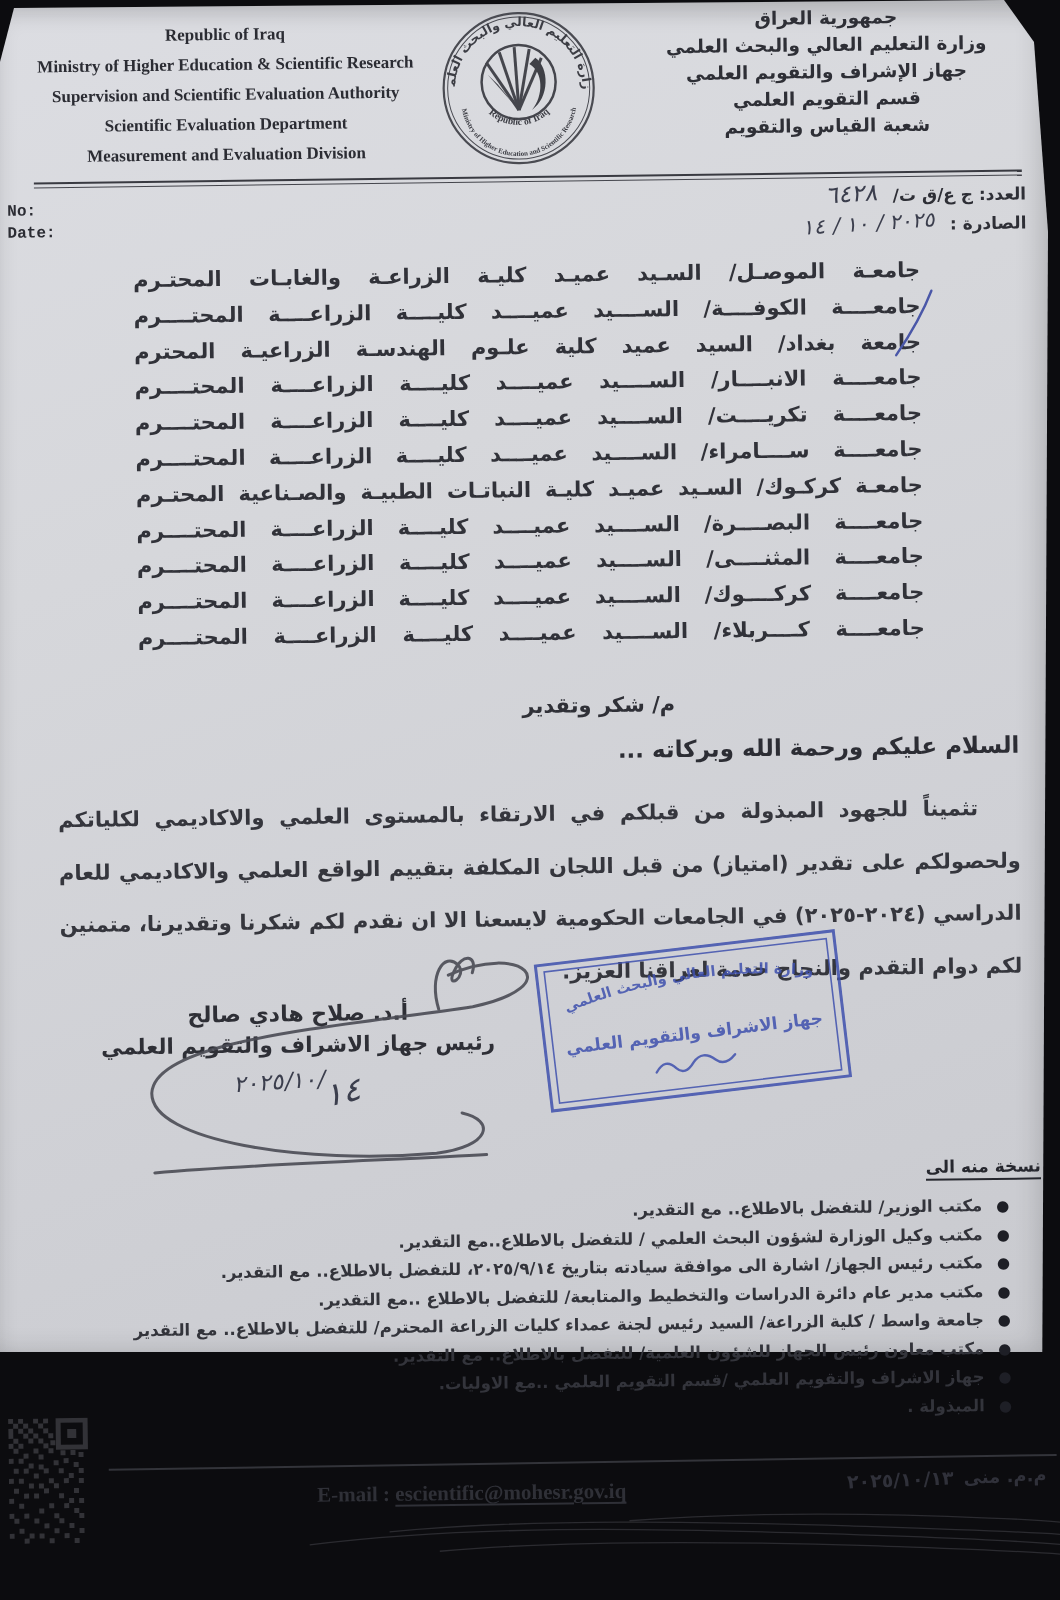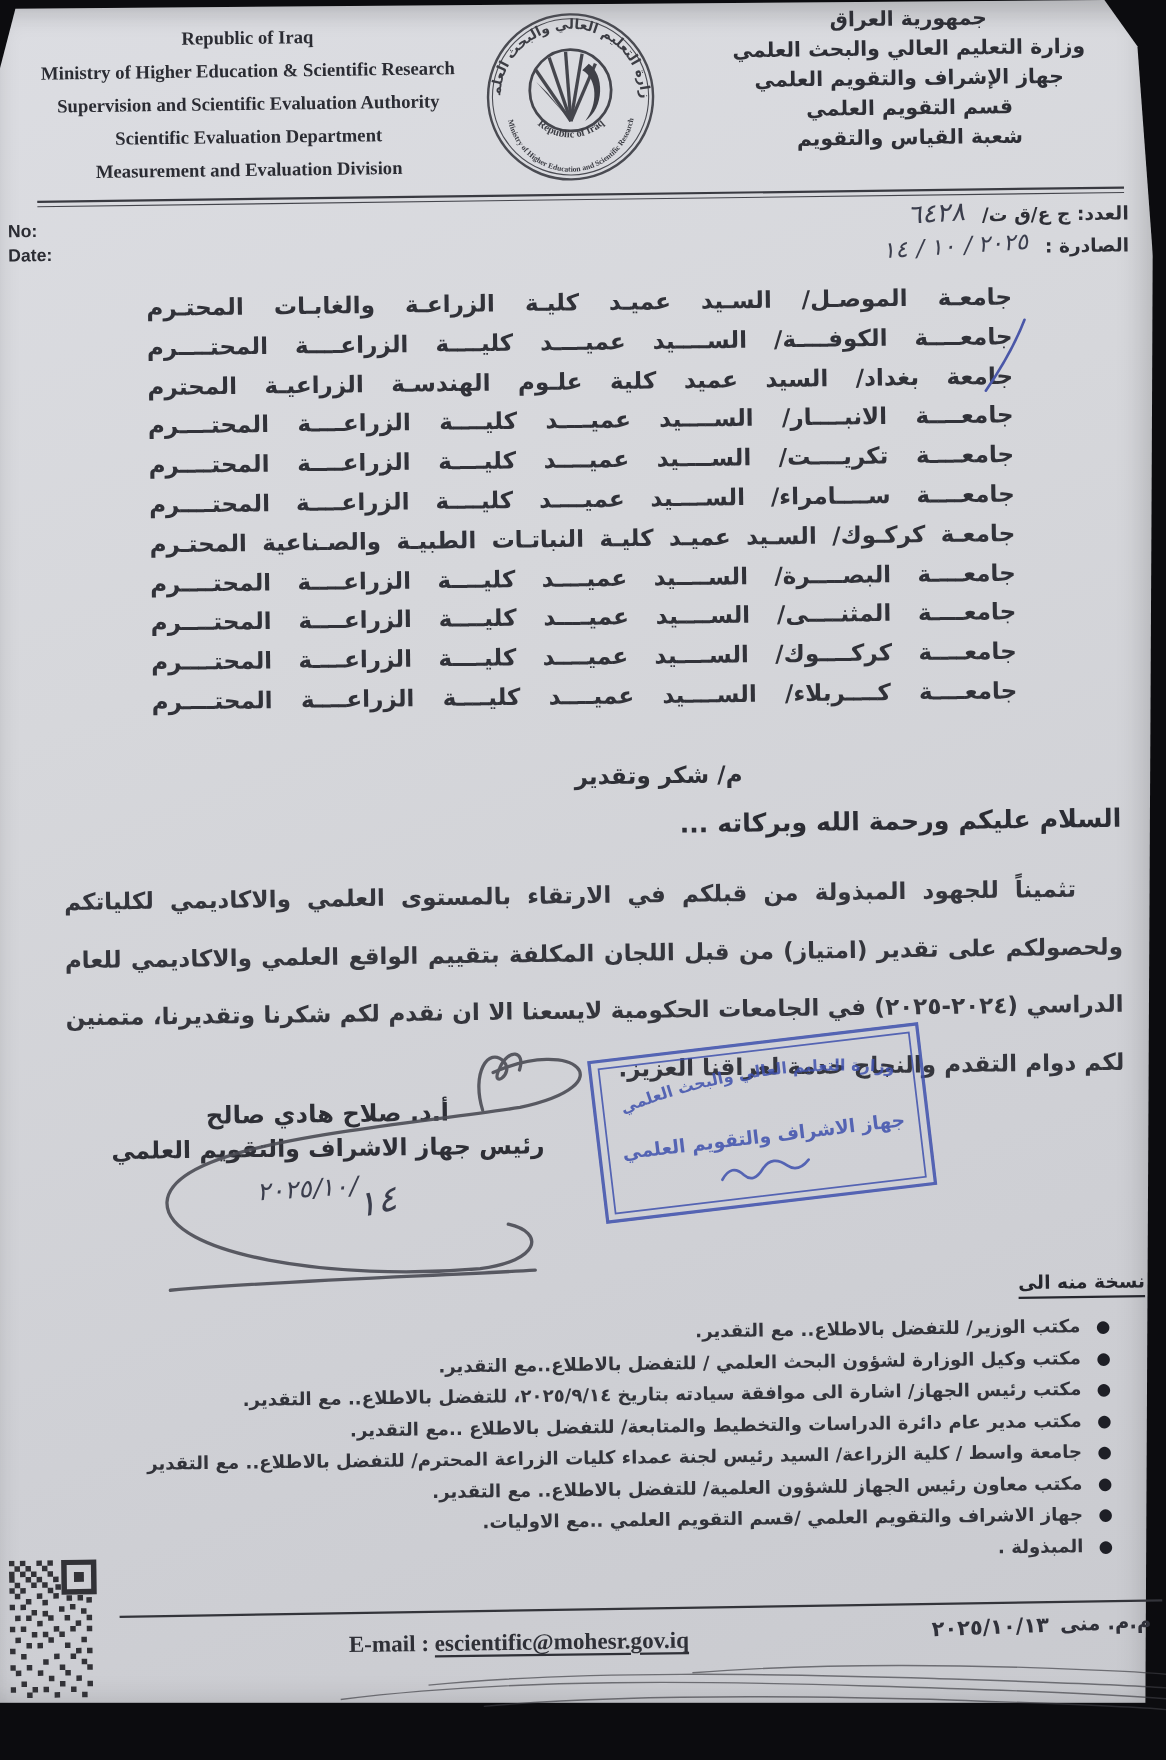--- a/index.html
+++ b/index.html
@@ -1,35 +1,35 @@
 <!DOCTYPE html>
 <html lang="ar"><head>
 <meta charset="utf-8">
 <style>
   html,body{margin:0;padding:0;width:1060px;height:1600px;background:#0c0c0f;overflow:hidden;}
-  .photo{position:relative;width:1060px;height:1548px;font-family:"DejaVu Sans",sans-serif;}
+  .photo{position:relative;width:1060px;height:1352px;font-family:"DejaVu Sans",sans-serif;}
   .paper{position:absolute;inset:0;
     background:linear-gradient(160deg,#dcdde2 0%,#d6d7db 35%,#cfd0d5 70%,#c9cacf 100%);
     clip-path:polygon(0px 62px,14px 8px,1004px 0px,1034px 42px,1048px 232px,1041px 1600px,0px 1600px);
     box-shadow:inset -20px 0 26px rgba(0,0,0,.16), inset 0 16px 20px rgba(0,0,0,.10);}
   .tilt{position:absolute;inset:0;transform:rotate(-0.75deg);transform-origin:530px 800px;color:#2f3037;}
 
   
   .en-head{position:absolute;left:12px;top:16px;width:446px;text-align:center;
     font-family:"Liberation Serif",serif;font-weight:bold;color:#2b2c33;}
   .en-head div{font-size:17px;line-height:30px;}
   .ar-head{position:absolute;left:638px;top:8px;width:396px;text-align:center;direction:rtl;
     font-weight:bold;color:#2e2f36;}
   .ar-head div{font-size:18.5px;line-height:27px;}
   .seal{position:absolute;left:447px;top:6px;width:162px;height:162px;}
 
   .rule{position:absolute;left:42px;top:176px;width:988px;border-top:2.5px solid #393a41;}
   .rule:after{content:"";position:absolute;left:0;right:0;top:2.5px;border-top:1.5px solid #44454c;}
 
-  .no-date{position:absolute;left:15px;top:194px;font-family:Liberation Sans, sans-serif;
+  .no-date{position:absolute;left:15px;top:194px;font-family:Liberation Mono, monospace;
     font-weight:bold;font-size:16px;color:#2b2c33;line-height:22px;}
   .ref{position:absolute;right:26px;top:184px;direction:rtl;text-align:right;color:#2e2f36;}
   .ref-row{display:flex;align-items:baseline;gap:14px;direction:rtl;}
   .ref-label{font-weight:bold;font-size:17px;white-space:nowrap;}
   .hand{font-family:"DejaVu Sans",sans-serif;color:#3b3e4d;transform:skewX(-12deg) rotate(-3deg);
     transform-origin:center;display:inline-block;}
   .hand-num{font-size:24px;letter-spacing:7px;margin-left:26px;}
   .hand-date{font-size:21px;letter-spacing:2px;}
 
   

